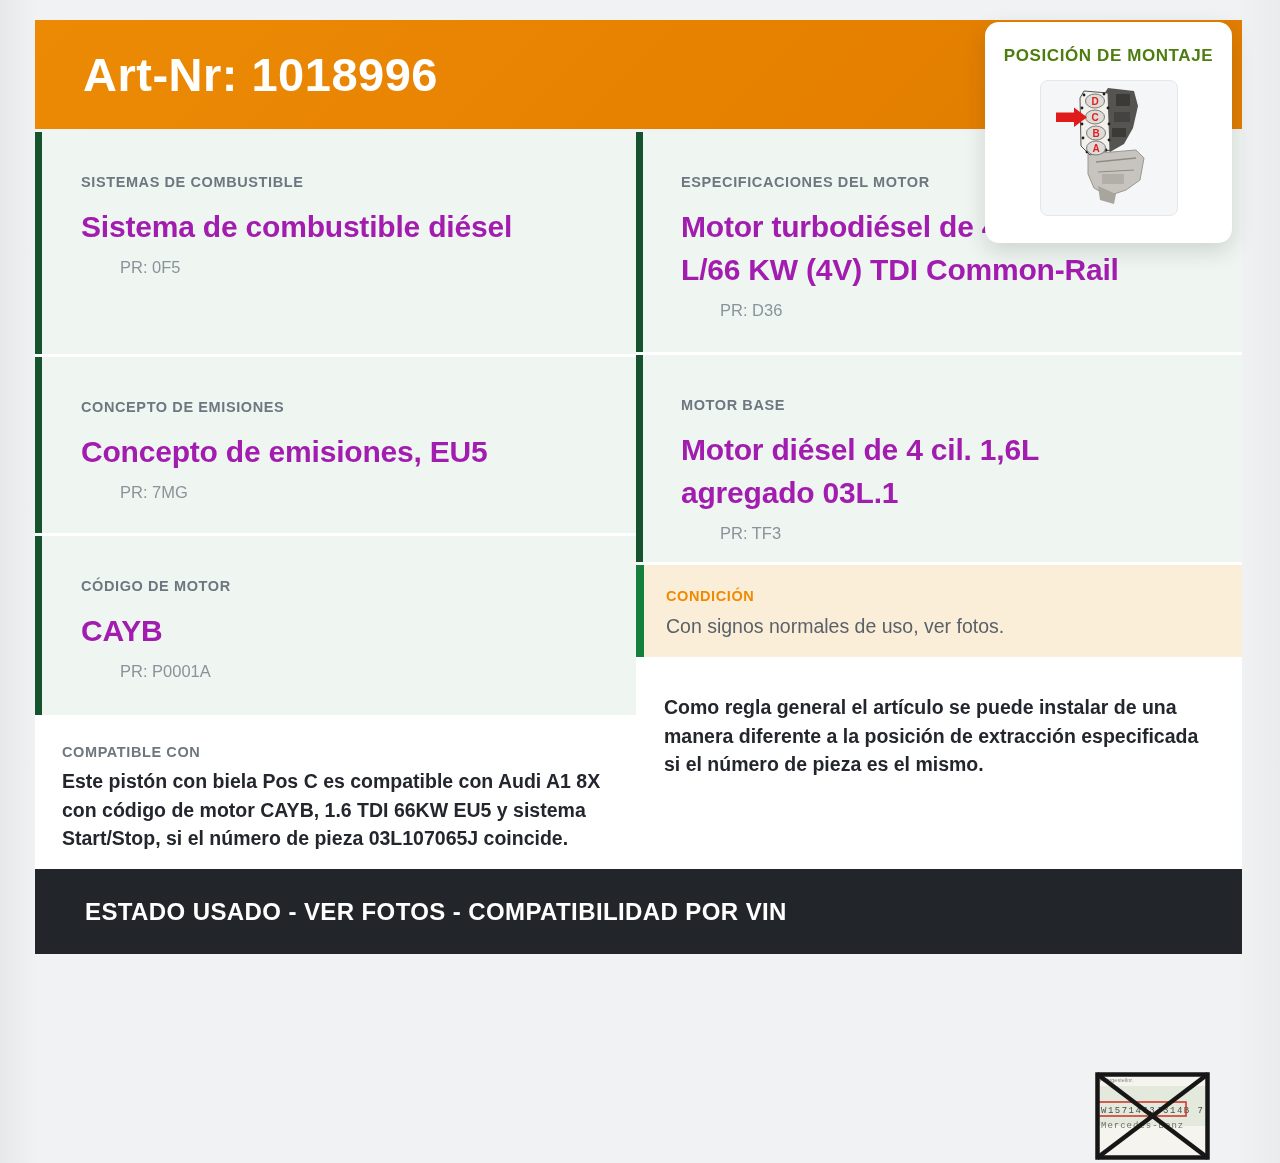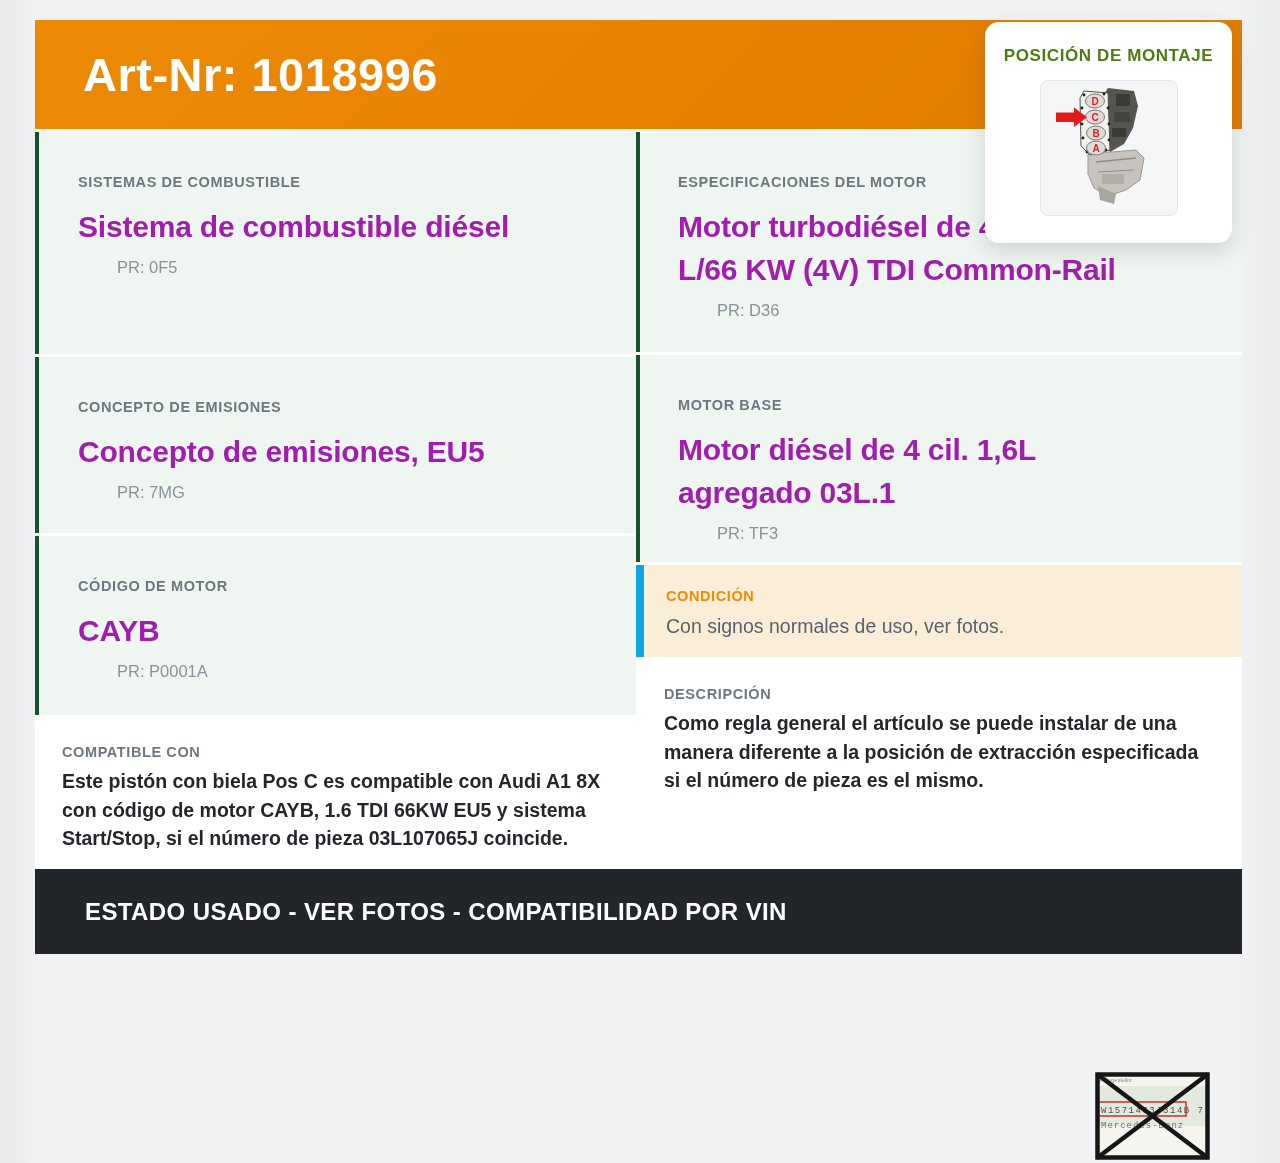--- a/index.html
+++ b/index.html
@@ -12,24 +12,24 @@
   .header { height:109px; background:linear-gradient(135deg,#ec8a05 0%,#e68100 60%,#e07d00 100%);
             display:flex; align-items:center; margin-bottom:3px; }
   .header h1 { color:#ffffff; font-size:47px; font-weight:700; padding-left:48px; letter-spacing:.5px; }
 
   .columns { display:flex; background:#ffffff; }
   .col { display:flex; flex-direction:column; }
   .col.left  { width:601px; }
   .col.right { width:606px; }
 
   .card { margin-bottom:3px; overflow:hidden; }
-  .card.green  { background:#eff6f1; border-left:4px solid #14532d; padding:42px 38px 0 39px; }
+  .card.green  { background:#eff6f1; border-left:7px solid #14532d; padding:42px 38px 0 39px; }
   .col.right .card.green { padding-left:38px; }
   .card.plain  { background:#ffffff; padding:26px 30px 0 27px; }
-  .card.cond   { background:#fbeed9; border-left:8px solid #0ea5e9; padding:23px 30px 0 22px; }
+  .card.cond   { background:#fbeed9; border-left:8px solid #15803d; padding:23px 30px 0 22px; }
   .card.desc   { background:#ffffff; padding:26px 38px 0 28px; }
   .h222{height:222px} .h176{height:176px} .h179{height:179px} .h148{height:148px}
   .h278{height:220px} .h207{height:207px} .h92{height:92px} .h147{height:147px; margin-bottom:0;}
 
   .label { font-size:14.5px; font-weight:700; color:#6e7780; letter-spacing:.6px; }
   .card.cond .label { color:#f08a00; }
   .title { font-size:30px; font-weight:700; color:#a21caf; line-height:1.43; margin-top:16px;
            letter-spacing:-.2px; max-width:478px; }
   .pr    { font-size:16.5px; color:#8a929a; margin-top:9px;margin-left:39px; }
   .body-strong { font-size:19.5px; font-weight:700; color:#23272d; line-height:1.47; margin-top:7px; }
@@ -100,21 +100,20 @@
           <div class="title">Motor diésel de 4 cil. 1,6L agregado 03L.1</div>
           <div class="pr">PR: TF3</div>
         </div>
 
         <div class="card cond h92">
           <div class="label">CONDICIÓN</div>
           <div class="body-plain">Con signos normales de uso, ver fotos.</div>
         </div>
 
         <div class="card desc h147">
-          <div class="label">DESCRIPCIÓN</div>
           <div class="body-strong">Como regla general el artículo se puede instalar de una manera diferente a la posición de extracción especificada si el número de pieza es el mismo.</div>
         </div>
       </div>
     </div>
 
     <div class="footer">
       <span>ESTADO USADO - VER FOTOS - COMPATIBILIDAD POR VIN</span>
     </div>
   </div>
 

